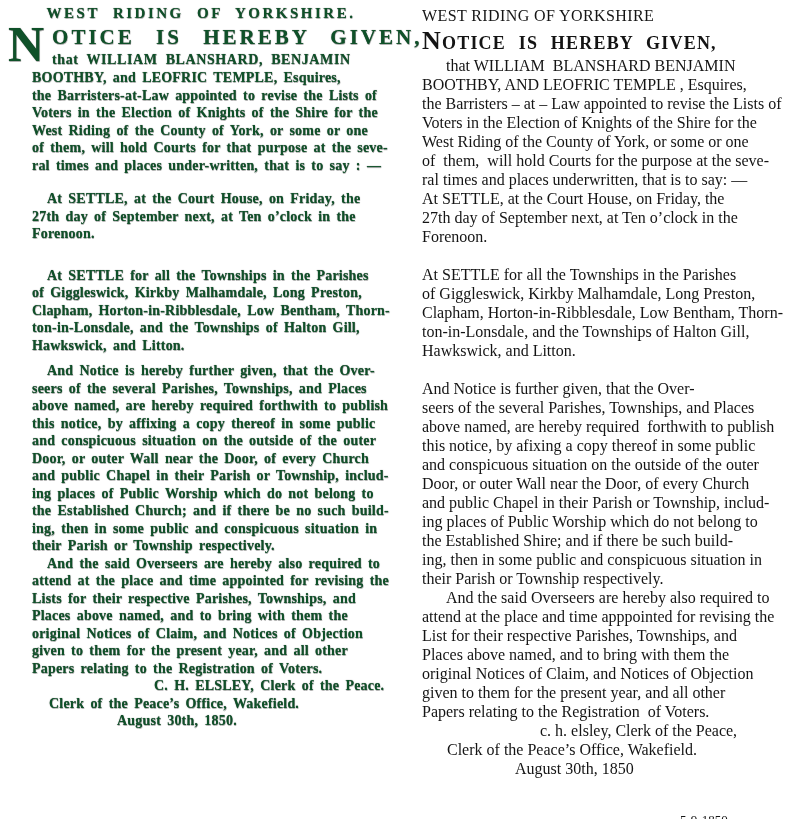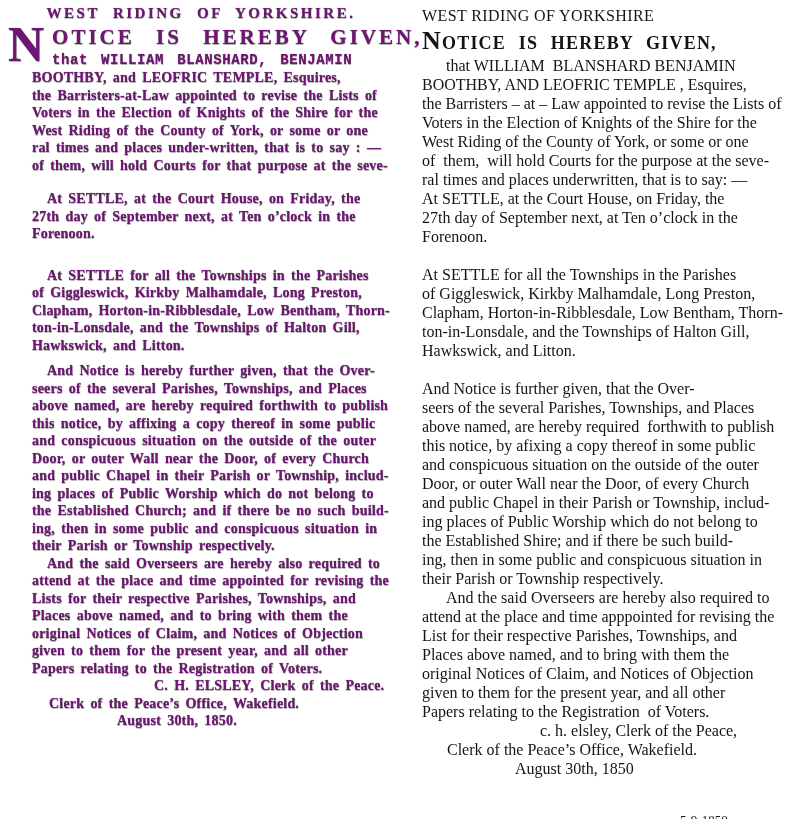--- a/index.html
+++ b/index.html
@@ -6,38 +6,38 @@
   body{
     width:800px;height:819px;position:relative;background:#ffffff;
     color:#141414;font-family:"Liberation Serif",serif;overflow:hidden;
   }
   .it{}
   .line{white-space:pre;}
 
   
   #scan-col{
     position:absolute;left:8px;top:4px;width:386px;
-    color:#701a75;
+    color:#14532d;
     filter:blur(0.45px) contrast(1.05);
     text-shadow:0 0 1px rgba(70,70,70,0.75), 0.4px 0.5px 0 rgba(90,90,90,0.4);
   }
   .scan-heading{
     text-align:center;font-weight:bold;font-size:15px;line-height:18px;
     letter-spacing:2.5px;word-spacing:7px;
   }
   .scan-noticewrap{margin-top:2px;}
   .scan-dropcap{
     float:left;font-weight:bold;font-size:50px;line-height:40px;height:45px;
     margin-right:8px;
   }
   .scan-noticeline{
     font-weight:bold;font-size:21px;line-height:27px;letter-spacing:3px;word-spacing:13px;
     white-space:pre;
   }
-  .scan-introline{font-weight:bold;font-size:14px;line-height:18px;white-space:pre;letter-spacing:0.6px;word-spacing:4px;font-family:Liberation Mono, monospace;}
+  .scan-introline{font-weight:bold;font-size:14px;line-height:18px;white-space:pre;letter-spacing:0.6px;word-spacing:4px;}
   #scan-body{clear:none;margin-left:24px;}
   #scan-body .line{
     font-weight:bold;font-size:14px;line-height:17.5px;
     letter-spacing:0.2px;word-spacing:2.5px;
   }
   #scan-body .ind{padding-left:15px;}
   #scan-body .lg1{margin-top:16px;}
   #scan-body .lg2{margin-top:24px;}
   #scan-body .lg3{margin-top:8px;}
   #scan-body .lsig1{padding-left:122px;}
@@ -73,22 +73,22 @@
     <span class="scan-dropcap">N</span>
     <div class="scan-noticeline">OTICE IS HEREBY GIVEN,</div>
     <div class="scan-introline">that WILLIAM BLANSHARD, BENJAMIN</div>
   </div>
   <div id="scan-body">
       <div class="para">
         <div class="line"><span>BOOTHBY, and LEOFRIC TEMPLE, Esquires,</span></div>
         <div class="line"><span>the Barristers-at-Law appointed to revise the Lists of</span></div>
         <div class="line"><span>Voters in the Election of Knights of the Shire for the</span></div>
         <div class="line"><span>West Riding of the County of York, or some or one</span></div>
+        <div class="line"><span>of them, will hold Courts for that purpose at the seve-</span></div>
         <div class="line"><span>ral times and places under-written, that is to say : —</span></div>
-        <div class="line"><span>of them, will hold Courts for that purpose at the seve-</span></div>
       </div>
       <div class="para lg1">
         <div class="line ind"><span>At SETTLE, at the Court House, on Friday, the</span></div>
         <div class="line"><span>27th day of September next, at Ten o’clock in the</span></div>
         <div class="line"><span>Forenoon.</span></div>
       </div>
       <div class="para lg2">
         <div class="line ind"><span>At SETTLE for all the Townships in the Parishes</span></div>
         <div class="line"><span>of Giggleswick, Kirkby Malhamdale, Long Preston,</span></div>
         <div class="line"><span>Clapham, Horton-in-Ribblesdale, Low Bentham, Thorn-</span></div>

